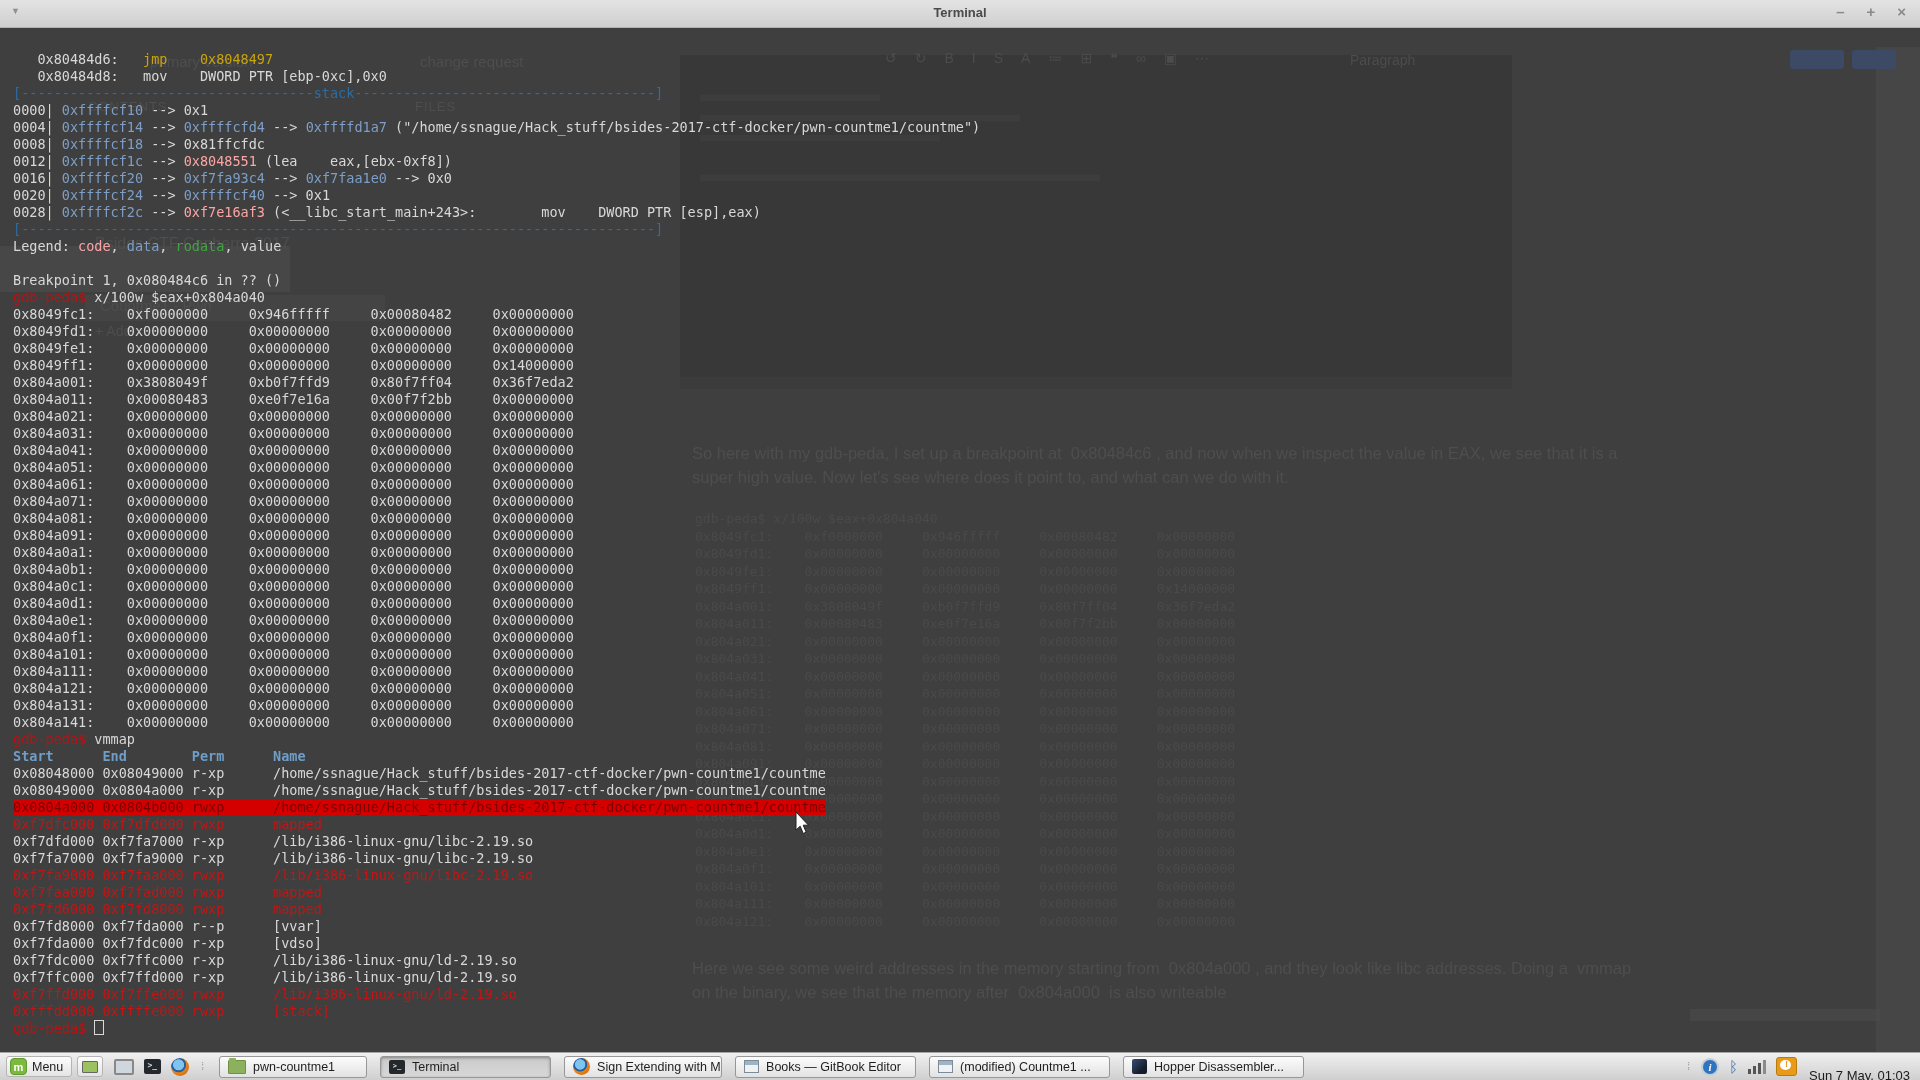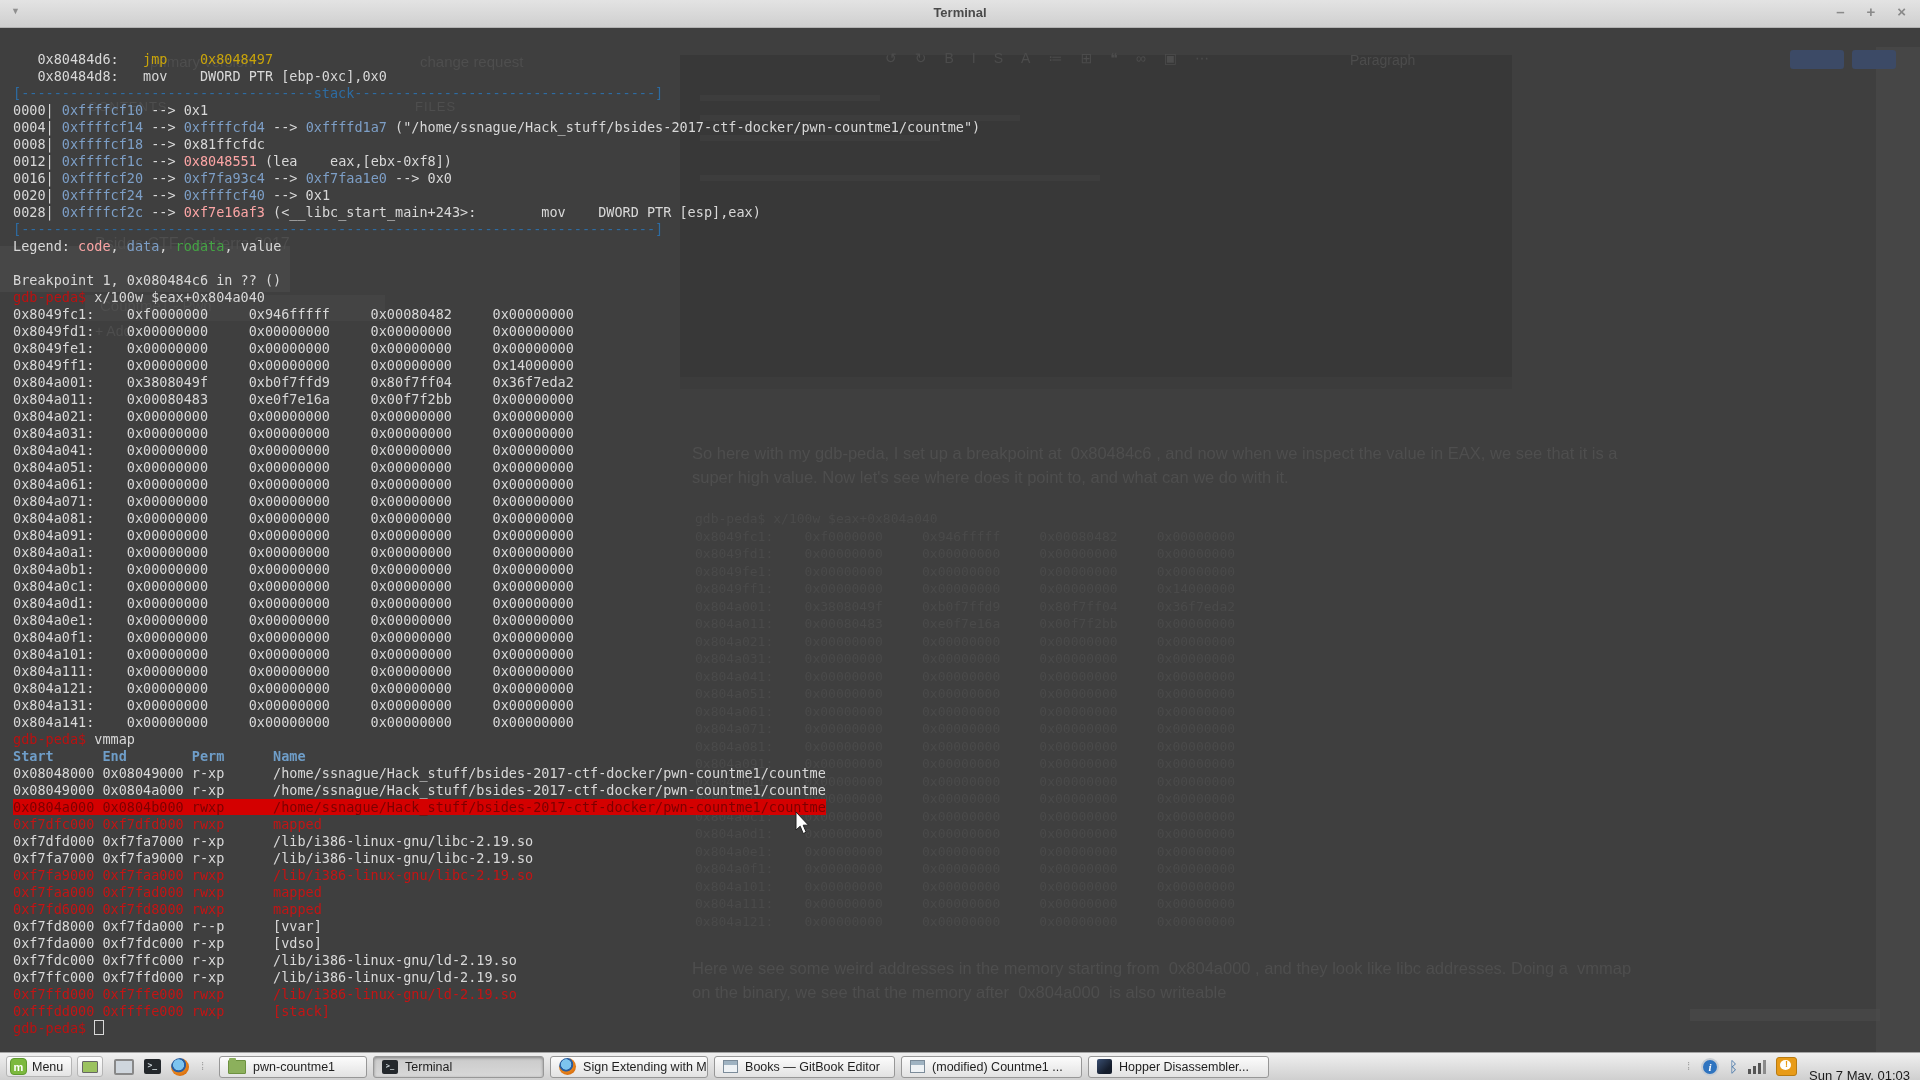--- a/index.html
+++ b/index.html
@@ -65,21 +65,21 @@
     background:linear-gradient(#fdfdfd,#e4e4e4);display:flex;align-items:center;justify-content:center;box-sizing:border-box;}
   .mini-screen{width:14px;height:10px;border:1px solid #666;background:#9bc25f;border-radius:1px;}
   #quick{display:flex;align-items:center;gap:6px;margin-left:10px;}
   .ql{width:22px;height:20px;display:flex;align-items:center;justify-content:center;}
   .display-glyph{width:16px;height:12px;border:2px solid #888;border-radius:2px;background:#cfd6dd;}
   .term-glyph{width:17px;height:15px;background:#24282c;border-radius:2px;color:#cfd8dc;
     font:bold 8px/14px "DejaVu Sans Mono",monospace;text-align:center;}
   .ffx{width:18px;height:18px;border-radius:50%;
     background:radial-gradient(circle at 42% 38%, #7dc4ef 0 34%, #2a5d9e 38% 46%, #e8821a 52%, #c25a08 100%);}
   .grip{color:#9a9a9a;font-size:10px;margin-left:4px;letter-spacing:1px;}
-  #task-buttons{display:flex;gap:6px;margin-left:14px;}
+  #task-buttons{display:flex;gap:13px;margin-left:14px;}
   .task-btn{height:22px;border:1px solid #979797;border-radius:3px;background:linear-gradient(#fcfcfc,#e2e2e2);
     display:flex;align-items:center;gap:7px;padding:0 8px;box-sizing:border-box;overflow:hidden;white-space:nowrap;}
   .task-btn.active{background:linear-gradient(#cacaca,#d8d8d8);box-shadow:inset 0 1px 3px rgba(0,0,0,.35);}
   .task-btn:nth-child(1){width:148px;}
   .task-btn:nth-child(2){width:171px;}
   .task-btn:nth-child(3){width:158px;}
   .task-btn:nth-child(4){width:181px;}
   .task-btn:nth-child(5){width:181px;}
   .task-btn:nth-child(6){width:181px;}
   .ticon{flex:0 0 auto;}

